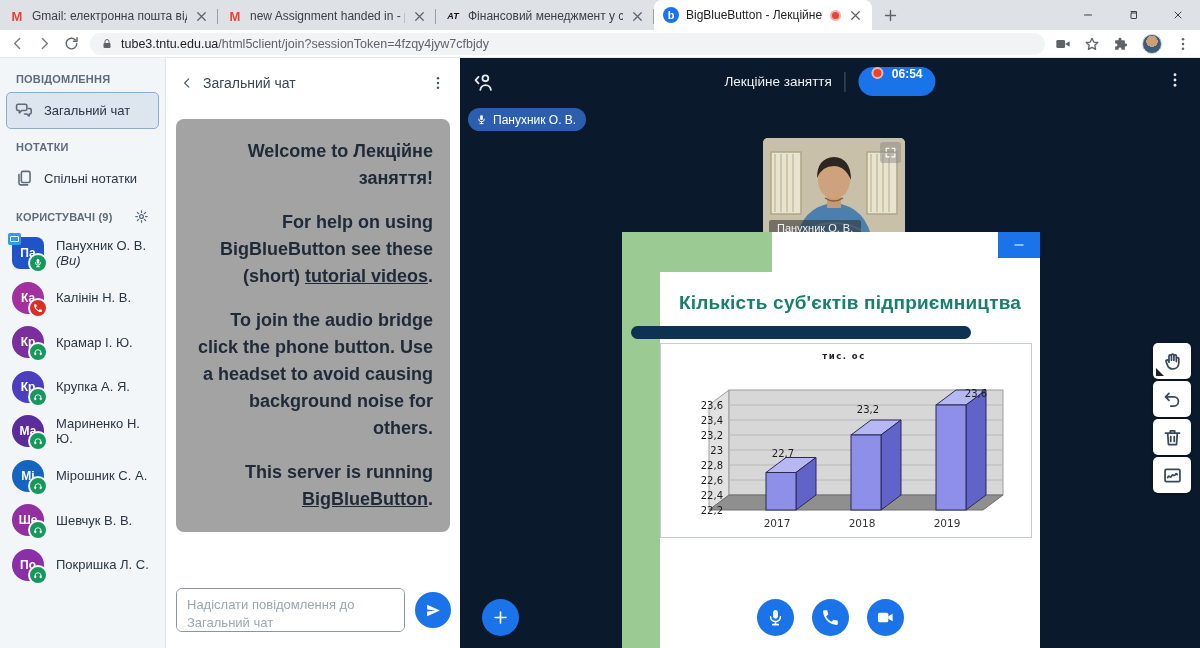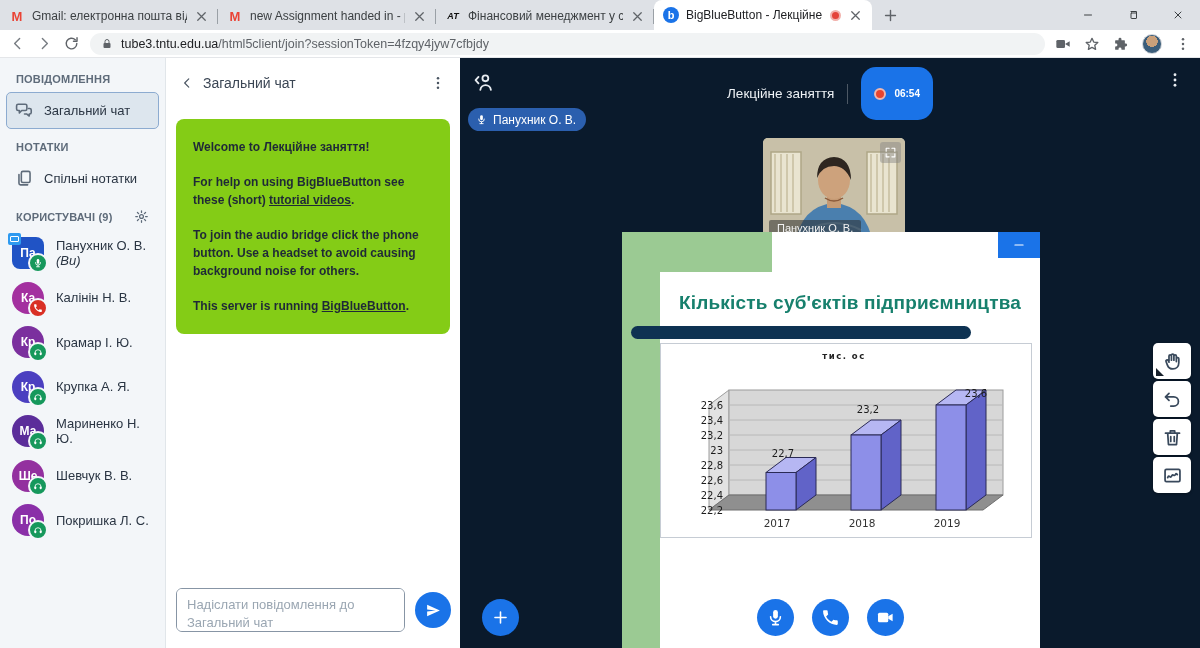--- a/index.html
+++ b/index.html
@@ -52,38 +52,38 @@
   .pbadge{position:absolute;left:-4px;top:-4px;width:13px;height:12px;border-radius:2px;background:#2e9af0;display:flex;align-items:center;justify-content:center;}
   .pbadge span{display:block;width:7px;height:4px;border:1px solid #fff;border-radius:1px;}
   .uname i{font-style:italic;}
 
   
   .chat{position:absolute;left:165px;top:0;width:295px;height:100%;background:#fff;border-left:1px solid #e1e6ea;box-sizing:border-box;}
   .chat-header{display:flex;align-items:center;gap:9px;padding:17px 14px 8px;font-size:14px;color:#3b4654;}
   .chat-header .back{width:14px;height:14px;color:#4a5562;}
   .chat-header .sp{flex:1;}
   .chat-header .opts{width:16px;height:16px;color:#4a5562;}
-  .welcome{margin:20px 10px 0;background:#84cc16;border-radius:8px;padding:19px 17px;font-size:12px;font-weight:600;color:#1f2937;line-height:1.5;}
+  .welcome{margin:20px 10px 0;background:#a3a3a3;border-radius:8px;padding:19px 17px;font-size:18px;font-weight:600;color:#1f2937;line-height:1.5;text-align:right;}
   .welcome p{margin:0 0 17px;}
   .welcome p:last-child{margin:0;}
   .welcome a{color:#1f2937;text-decoration:underline;cursor:pointer;}
   .chat-input-row{position:absolute;left:10px;right:9px;bottom:16px;display:flex;align-items:center;gap:10px;}
   .chat-input{flex:1;height:44px;resize:none;border:1px solid #8795a5;border-radius:6px;padding:7px 10px;box-sizing:border-box;font:13px/1.4 "Liberation Sans",sans-serif;color:#333;outline:none;background:#fff;}
   .chat-input::placeholder{color:#9aa6b2;}
   .send-btn{width:36px;height:36px;border-radius:50%;background:#1a73e8;color:#fff;display:flex;align-items:center;justify-content:center;flex:0 0 36px;}
   .send-btn i{width:17px;height:17px;}
 
   
   .main{position:absolute;left:460px;top:0;width:740px;height:100%;background:#0a1a2c;color:#fff;}
   .main-top{position:absolute;top:0;left:0;right:0;height:48px;}
   .toggle-users{position:absolute;left:12px;top:13px;width:24px;height:22px;color:#e8ecf1;}
   .title-group{position:absolute;left:50%;top:9px;transform:translateX(-50%);display:flex;align-items:center;gap:13px;}
   .meeting-title{font-size:13.5px;color:#eef2f6;white-space:nowrap;}
   .vdiv{width:1px;height:20px;background:rgba(255,255,255,.28);}
-  .record-pill{display:flex;align-items:center;gap:8px;background:#1a73e8;height:29px;border-radius:15px;padding:12px 13px;font-size:10px;font-weight:bold;color:#fff;}
+  .record-pill{display:flex;gap:8px;background:#1a73e8;height:29px;border-radius:15px;padding:0 13px;font-size:12px;font-weight:bold;color:#fff;}
   .record-dot{width:12px;height:12px;border-radius:50%;background:#e8442f;border:2px solid #f0b6ad;box-sizing:border-box;}
   .main-opts{position:absolute;right:16px;top:13px;width:18px;height:18px;color:#e8ecf1;}
   .talking-pill{position:absolute;left:8px;top:50px;height:23px;background:#2b5fae;border-radius:12px;display:flex;align-items:center;gap:6px;padding:0 10px 0 8px;font-size:12px;color:#fff;}
   .talking-pill i{width:11px;height:11px;}
 
   
   .webcam{position:absolute;left:303px;top:80px;width:142px;height:106px;border-radius:5px;overflow:hidden;background:#c9c2ad;}
   .webcam svg.scene{position:absolute;inset:0;}
   .webcam-label{position:absolute;left:6px;bottom:7px;background:rgba(45,45,45,.55);color:#f2f2f2;font-size:11px;padding:2px 8px 3px;border-radius:2px;}
   .webcam-expand{position:absolute;right:4px;top:4px;width:21px;height:21px;background:rgba(130,130,130,.45);border-radius:3px;color:#fff;padding:4px;box-sizing:border-box;}
@@ -339,20 +339,32 @@
             <div class="uavatar" style="background: rgb(91, 45, 154); border-radius: 50%;">Ма<span class="ubadge" style="background: rgb(22, 152, 92);">
                 <i data-icon="headphones" style="width: 10px; height: 10px;">
                   <svg viewBox="0 0 24 24" fill="none" stroke="currentColor" stroke-width="2" stroke-linecap="round" stroke-linejoin="round">
                     <path d="M4.5 14a7.5 7.5 0 0 1 15 0"></path>
                     <rect x="3.2" y="13" width="4.6" height="7" rx="2" fill="currentColor" stroke="none"></rect>
                     <rect x="16.2" y="13" width="4.6" height="7" rx="2" fill="currentColor" stroke="none"></rect>
                   </svg>
                 </i>
               </span></div>
             <span class="uname">Мариненко Н. Ю.</span>
+          </div>
+          <div class="user-row">
+            <div class="uavatar" style="background: rgb(21, 101, 192); border-radius: 50%;">Мі<span class="ubadge" style="background: rgb(22, 152, 92);">
+                <i data-icon="headphones" style="width: 10px; height: 10px;">
+                  <svg viewBox="0 0 24 24" fill="none" stroke="currentColor" stroke-width="2" stroke-linecap="round" stroke-linejoin="round">
+                    <path d="M4.5 14a7.5 7.5 0 0 1 15 0"></path>
+                    <rect x="3.2" y="13" width="4.6" height="7" rx="2" fill="currentColor" stroke="none"></rect>
+                    <rect x="16.2" y="13" width="4.6" height="7" rx="2" fill="currentColor" stroke="none"></rect>
+                  </svg>
+                </i>
+              </span></div>
+            <span class="uname">Мірошник С. А.</span>
           </div>
           <div class="user-row">
             <div class="uavatar" style="background: rgb(147, 48, 159); border-radius: 50%;">Ше<span class="ubadge" style="background: rgb(22, 152, 92);">
                 <i data-icon="headphones" style="width: 10px; height: 10px;">
                   <svg viewBox="0 0 24 24" fill="none" stroke="currentColor" stroke-width="2" stroke-linecap="round" stroke-linejoin="round">
                     <path d="M4.5 14a7.5 7.5 0 0 1 15 0"></path>
                     <rect x="3.2" y="13" width="4.6" height="7" rx="2" fill="currentColor" stroke="none"></rect>
                     <rect x="16.2" y="13" width="4.6" height="7" rx="2" fill="currentColor" stroke="none"></rect>
                   </svg>
                 </i>

